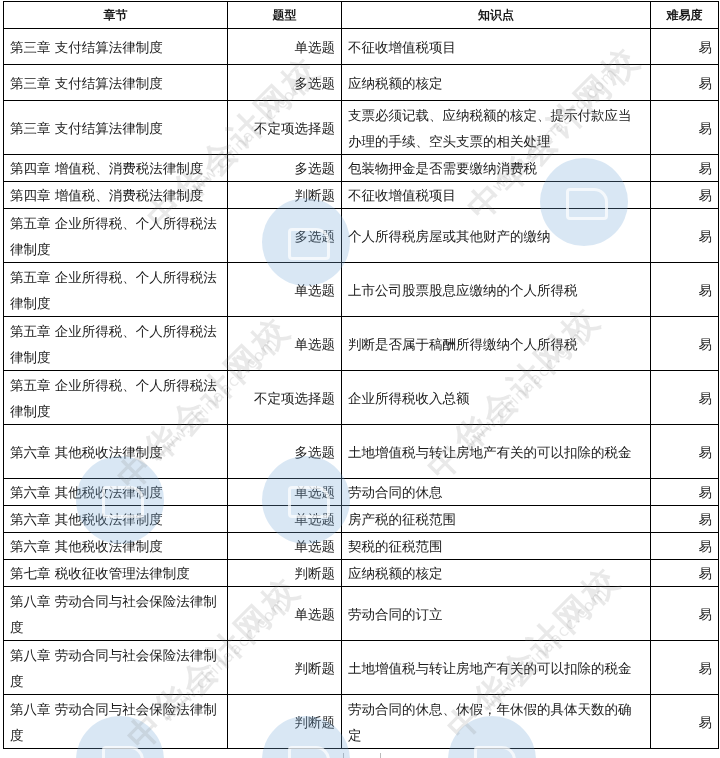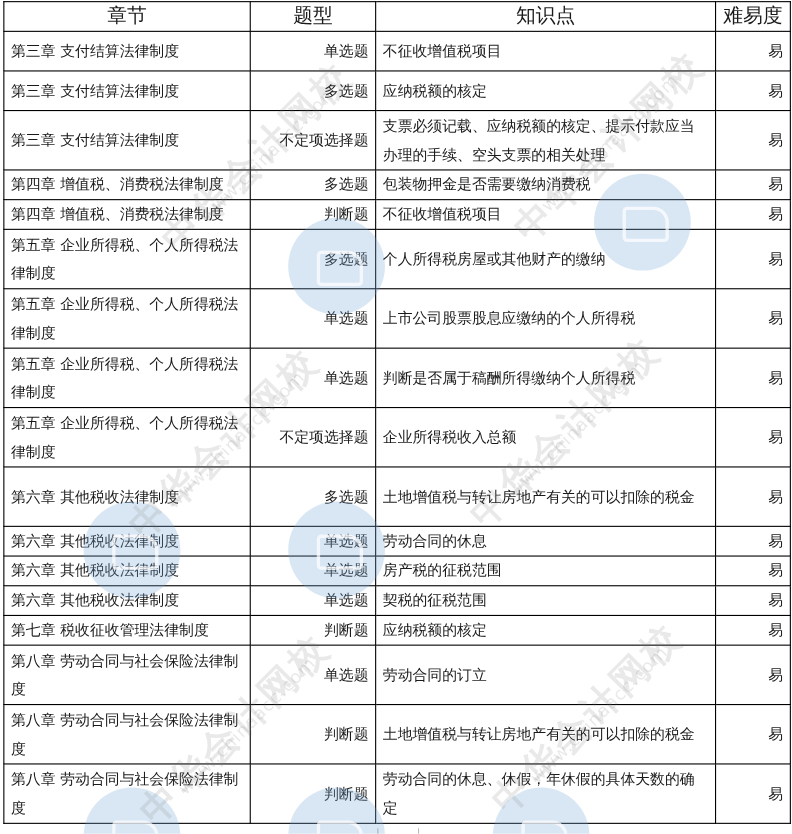--- a/index.html
+++ b/index.html
@@ -32,24 +32,24 @@
     table.kp col.c3 { width: 309px; }
     table.kp col.c4 { width: 68px; }
     table.kp th, table.kp td {
       border: 1.3px solid #000;
       padding: 0 6px;
       vertical-align: middle;
       overflow: hidden;
       background: transparent;
     }
     table.kp th {
-      font-weight: normal;
+      font-weight: bold;
       text-align: center;
       height: 26px;
-      font-size: 18px;
+      font-size: 12px;
     }
     table.kp td.center { text-align: right; }
     table.kp td.left { text-align: left; }
     tr.h1 td { height: 26px; }
     tr.h2 td { height: 35px; }
     tr.h3 td { height: 53px; }
     
     .wm {
       position: absolute;
       left: 0; top: 0;

